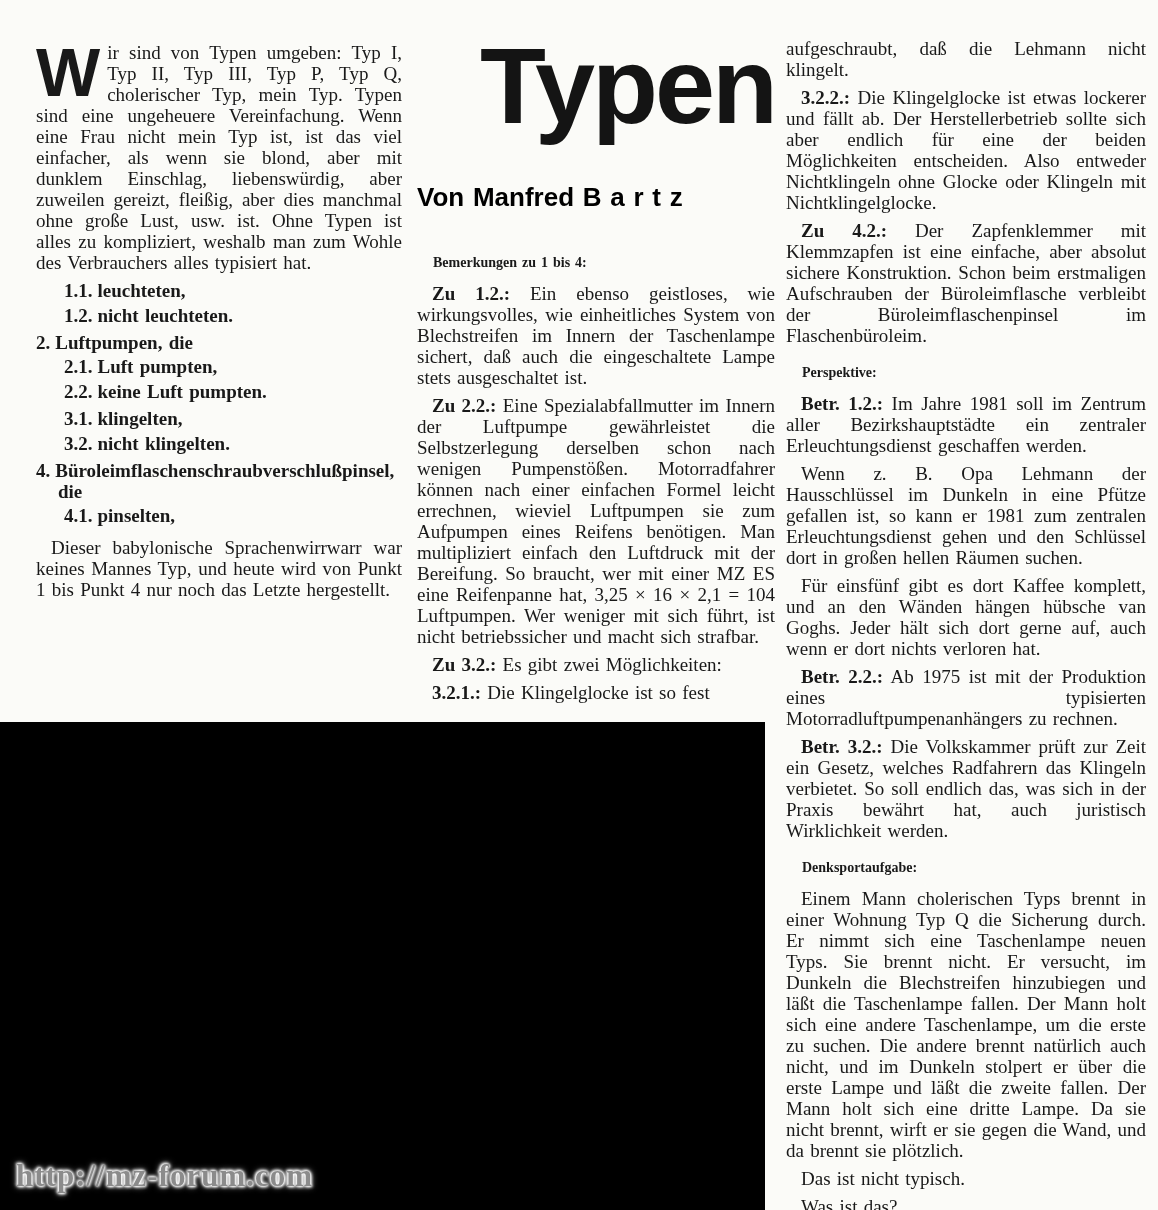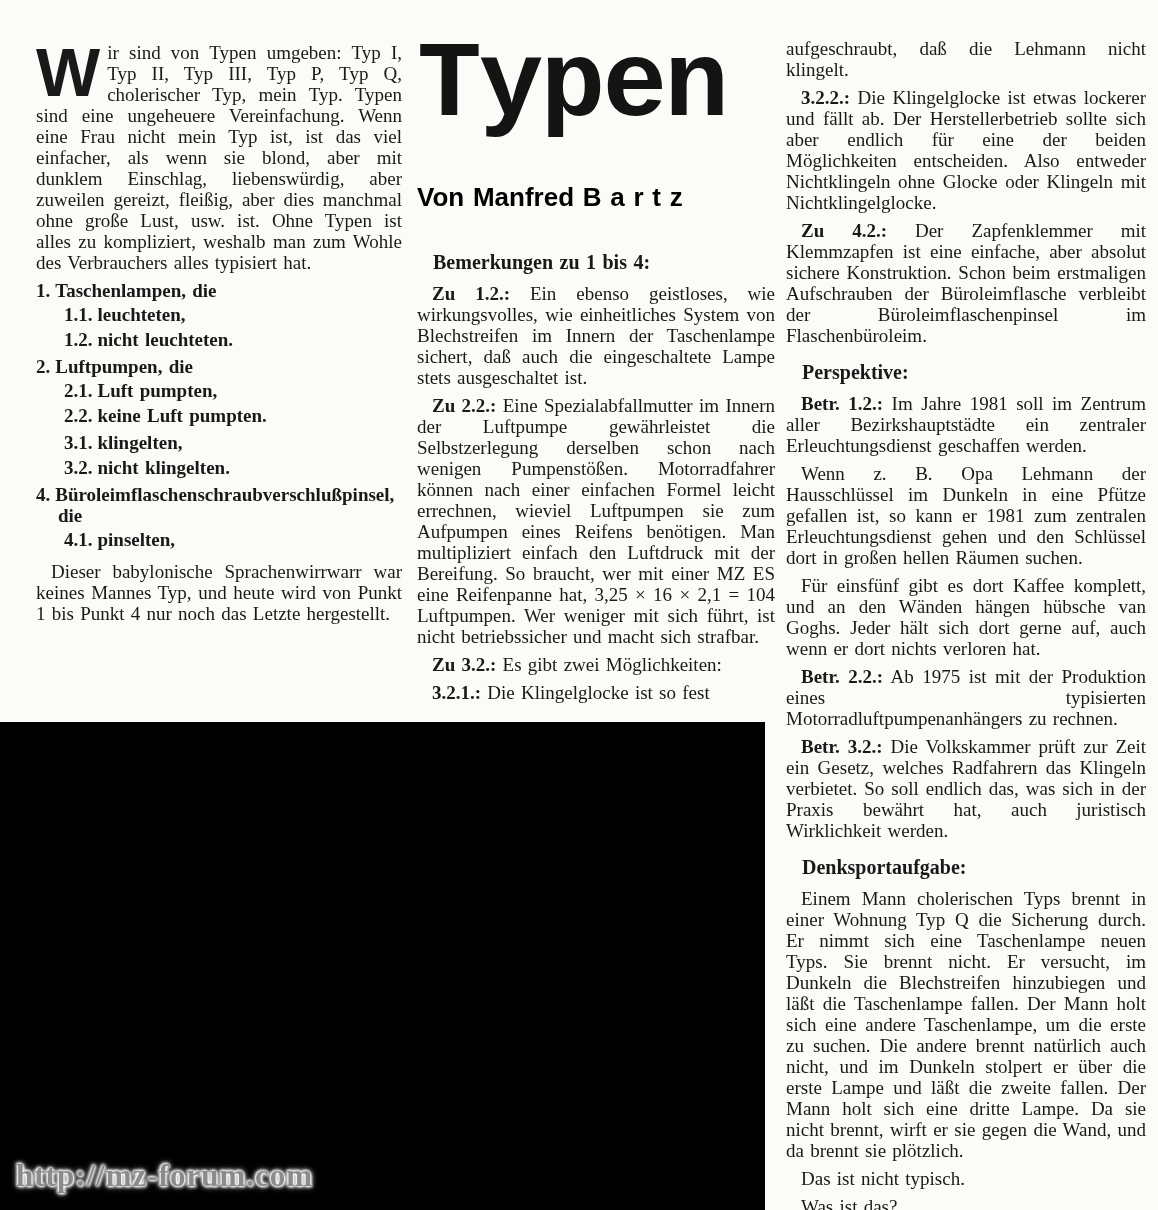--- a/index.html
+++ b/index.html
@@ -39,39 +39,39 @@
   }
 
   .list-intro { font-weight: bold; margin: 9px 0 5px 18px; text-align: left; }
   .list-group { margin-bottom: 6px; }
   .item-main  { font-weight: bold; padding-left: 22px; text-indent: -22px; margin-bottom: 3px; text-align: left; }
   .sub-item   { font-weight: bold; margin-left: 28px; padding-left: 40px; text-indent: -40px; margin-bottom: 4px; text-align: left; }
   .num { margin-right: 5px; }
   .outro { margin-top: 11px; }
 
   .title {
-    font-family: Liberation Mono, monospace;
+    font-family: Liberation Sans, sans-serif;
     font-weight: bold;
     font-size: 108px;
     line-height: 102px;
     letter-spacing: -3px;
     color: #141414;
-    text-align: left;
+    text-align: right;
   }
   .byline {
     font-family: "Liberation Sans", sans-serif;
     font-weight: bold;
     font-size: 26px;
     line-height: 28px;
     margin-top: 46px;
     text-align: left;
     color: #000000;
   }
   .subhead {
-    font-size: 20px;
+    font-size: 14px;
     line-height: 23px;
     font-weight: bold;
     margin: 15px 0 9px 16px;
     text-align: left;
   }
   .subhead-first { margin-top: 40px; }
 
   .redaction {
     position: absolute;
     left: 0;
@@ -99,21 +99,20 @@
 
 <div class="page">
 
   <div class="col col-left">
     <p class="body-p noindent">
       <span class="dropcap">W</span><span>ir sind von Typen umgeben: Typ I, Typ II, Typ III, Typ P, Typ Q, cholerischer Typ, mein Typ. Typen sind eine ungeheuere Vereinfachung. Wenn eine Frau nicht mein Typ ist, ist das viel einfacher, als wenn sie blond, aber mit dunklem Einschlag, liebenswürdig, aber zuweilen gereizt, fleißig, aber dies manchmal ohne große Lust, usw. ist. Ohne Typen ist alles zu kompliziert, weshalb man zum Wohle des Verbrauchers alles typisiert hat.</span>
     </p>
 
 
     <div class="list-group">
-      <div class="item-main"><span class="num">1.</span><span>Taschenlampen, die</span></div>
       <div class="sub-item"><span class="num">1.1.</span><span>leuchteten,</span></div>
       <div class="sub-item"><span class="num">1.2.</span><span>nicht leuchteten.</span></div>
     </div>
 
     <div class="list-group">
       <div class="item-main"><span class="num">2.</span><span>Luftpumpen, die</span></div>
       <div class="sub-item"><span class="num">2.1.</span><span>Luft pumpten,</span></div>
       <div class="sub-item"><span class="num">2.2.</span><span>keine Luft pumpten.</span></div>
     </div>
 

